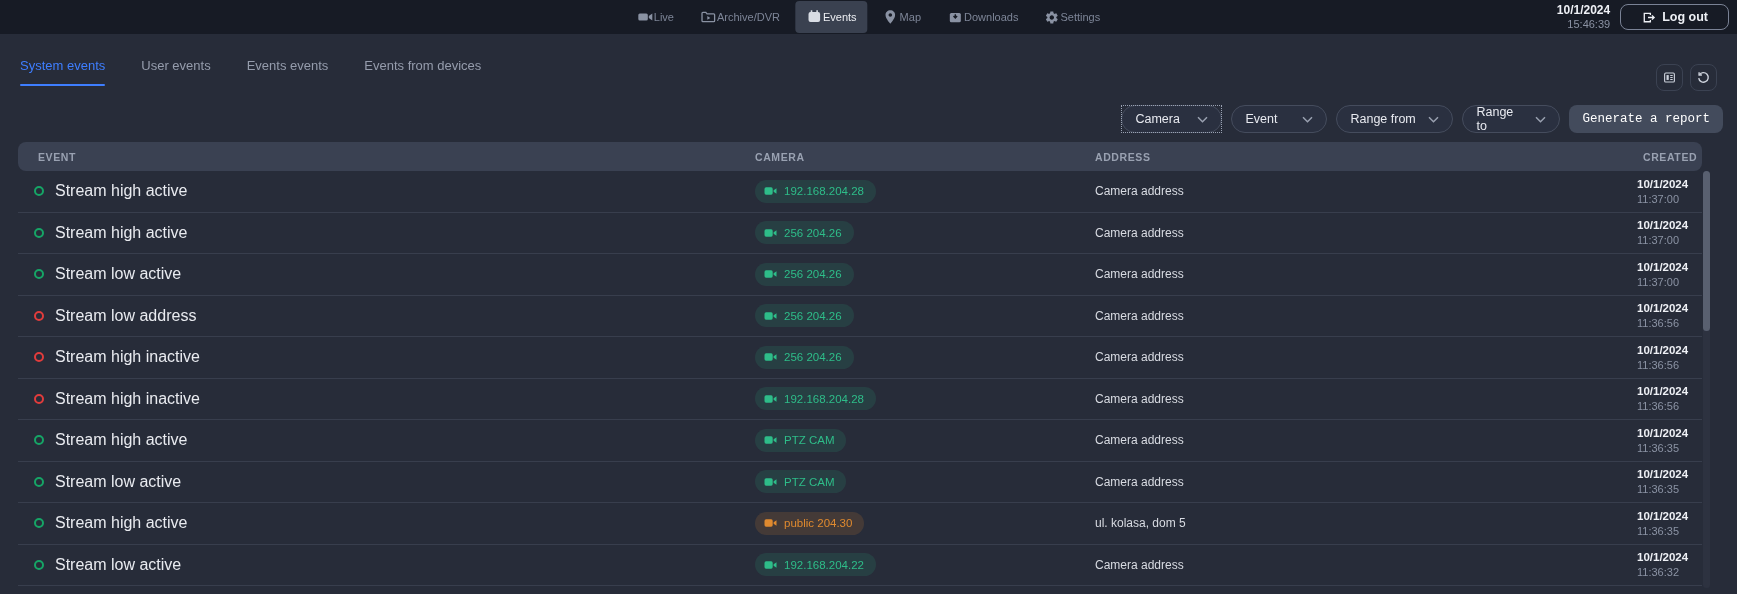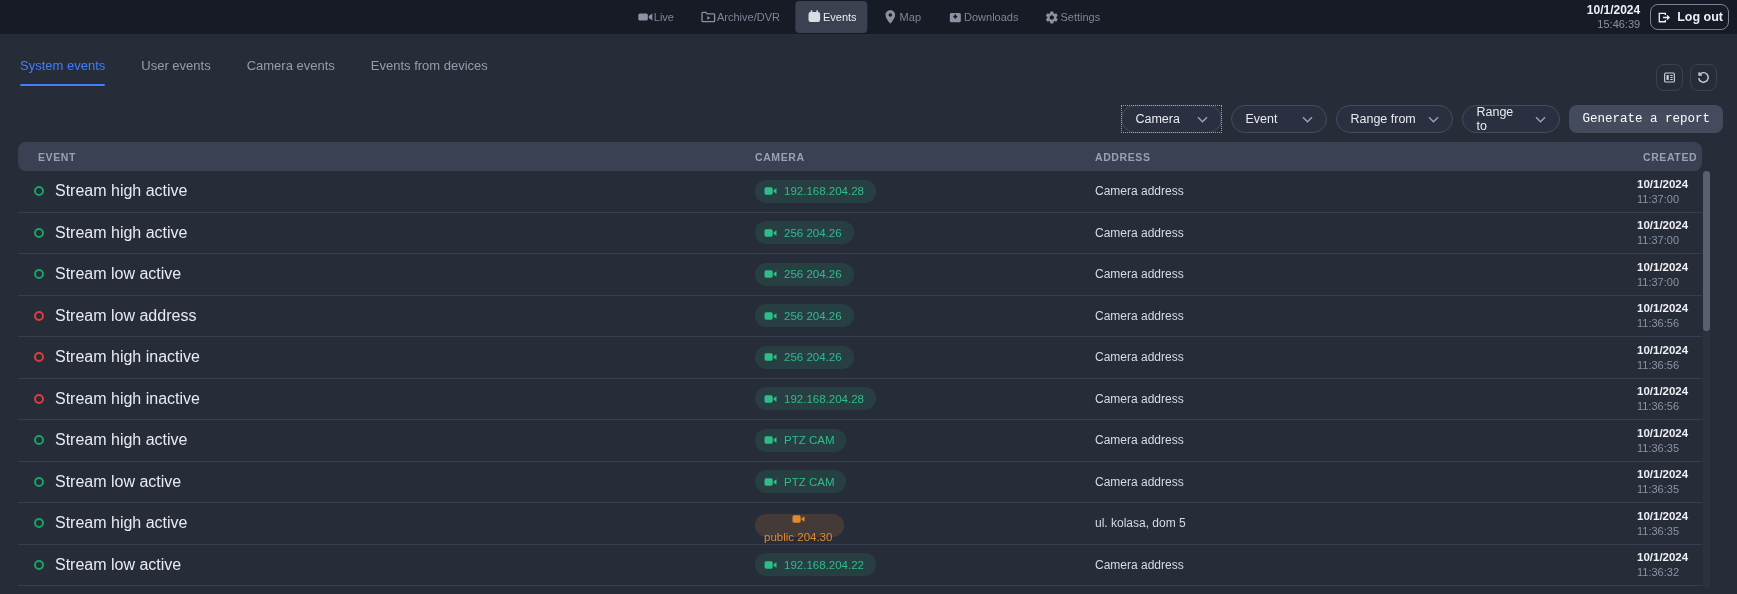--- a/index.html
+++ b/index.html
@@ -17,21 +17,21 @@
   .topbar-nav { position:absolute; left:50%; transform:translateX(-50%); top:0; height:34px; display:flex; gap:4px; }
   .nav-item { display:flex; align-items:center; justify-content:center; gap:1px;
     padding:0 11px; margin:1px 0; border-radius:4px; color:#7d8597; font-size:11px; cursor:pointer; }
   .nav-item .nav-ic { color:#8a92a3; height:15px; display:flex; align-items:center; }
   .nav-item.active { background:#3a4150; color:#eceef2; }
   .nav-item.active .nav-ic { color:#d9dde4; }
   .topbar-right { position:absolute; right:8px; top:0; height:34px; display:flex; align-items:center; gap:10px; }
   .datetime { text-align:right; line-height:1.2; }
   .dt-date { font-size:12px; font-weight:bold; color:#eef0f5; }
   .dt-time { font-size:11px; color:#8b92a3; }
-  .logout-btn { display:flex; align-items:center; gap:6px; height:26px; padding:0 5px;
+  .logout-btn { display:flex; align-items:center; gap:6px; height:26px; padding:0 20px;
     border:1px solid #7a8295; border-radius:8px; background:transparent; color:#eef0f5;
     font-size:12.5px; font-weight:bold; font-family:inherit; cursor:pointer; }
 
   
   .tabs { position:absolute; top:58px; left:20px; display:flex; gap:36px; }
   .tab { font-size:13px; color:#959cac; padding-bottom:13px; position:relative; cursor:pointer; }
   .tab.active { color:#3e7eff; }
   .tab.active::after { content:''; position:absolute; left:0; right:0; bottom:0; height:2.5px;
     background:#3e7eff; border-radius:2px; }
   .icon-buttons { position:absolute; top:64px; right:20px; display:flex; gap:7px; }
@@ -60,21 +60,21 @@
   .th-created { padding-left:18px; }
   .table-body { position:absolute; left:18px; top:171px; width:1684px; }
   .row { height:41.5px; display:grid; grid-template-columns:737px 340px 530px 1fr; align-items:center;
     border-bottom:1px solid #383e4d; cursor:default; }
   .event-cell { display:flex; align-items:center; gap:11px; padding-left:16px; font-size:16px; color:#e9ebf0; }
   .status-ring { width:10px; height:10px; border-radius:50%; border:2.5px solid #16a566; flex:0 0 10px; }
   .status-ring.inactive { border-color:#e13c3c; }
   .badge { display:inline-flex; align-items:center; gap:7px; height:23px; border-radius:12px;
     padding:0 12px 0 9px; font-size:11.5px; }
   .badge.green  { background:rgba(46,190,137,0.13); color:#2ebd89; }
-  .badge.orange { background:rgba(224,138,47,0.16); color:#e08a2f;flex-direction:column; }
+  .badge.orange { background:rgba(224,138,47,0.16); color:#e08a2f; }
   .address-cell { font-size:12px; color:#d8dbe2; }
   .created-cell { padding-left:12px; line-height:1.3; }
   .created-date { font-size:11.5px; font-weight:bold; color:#eef0f5; }
   .created-time { font-size:11px; color:#8b93a4; }
 
   
   .scrollbar-track { position:absolute; left:1703px; top:171px; bottom:6px; width:7px; border-radius:4px; background:#2d3240; }
   .scrollbar-thumb { position:absolute; top:0; left:0; width:7px; height:160px; border-radius:4px; background:#596070; cursor:pointer; }
 </style>
 </head>
@@ -149,21 +149,21 @@
           </svg>
       </span>
       <span>Log out</span>
     </button>
   </div>
 </header>
 
 <nav class="tabs">
   <div class="tab active"><span>System events</span></div>
   <div class="tab"><span>User events</span></div>
-  <div class="tab"><span>Camera events</span></div>
+  <div class="tab"><span>Events events</span></div>
   <div class="tab"><span>Events from devices</span></div>
 </nav>
 
 <div class="icon-buttons">
   <button class="icon-btn">
     <span>
       <svg width="15" height="15" viewBox="0 0 16 16">
           <rect x="2.8" y="3.2" width="10.4" height="9.6" rx="1.2" fill="none" stroke="currentColor" stroke-width="1.2"></rect>
           <rect x="4.8" y="5.4" width="2.4" height="5.2" fill="currentColor"></rect>
           <path d="M8.8 5.8h2.6M8.8 8h2.6M8.8 10.2h2.6" stroke="currentColor" stroke-width="1.1"></path>

